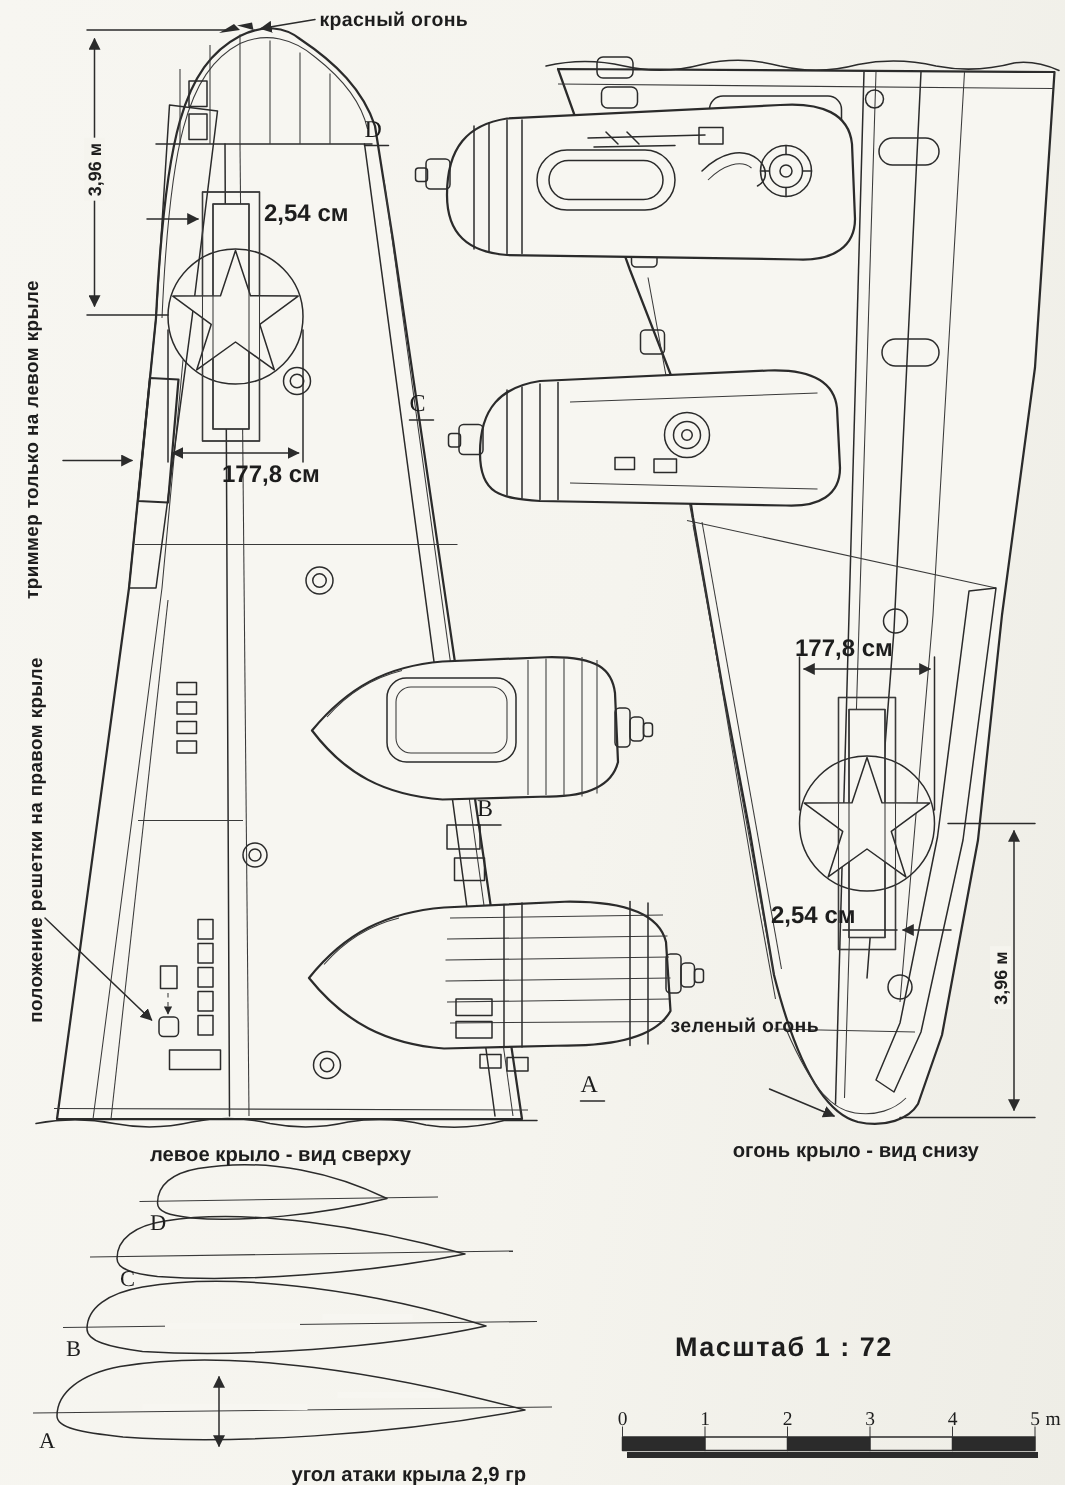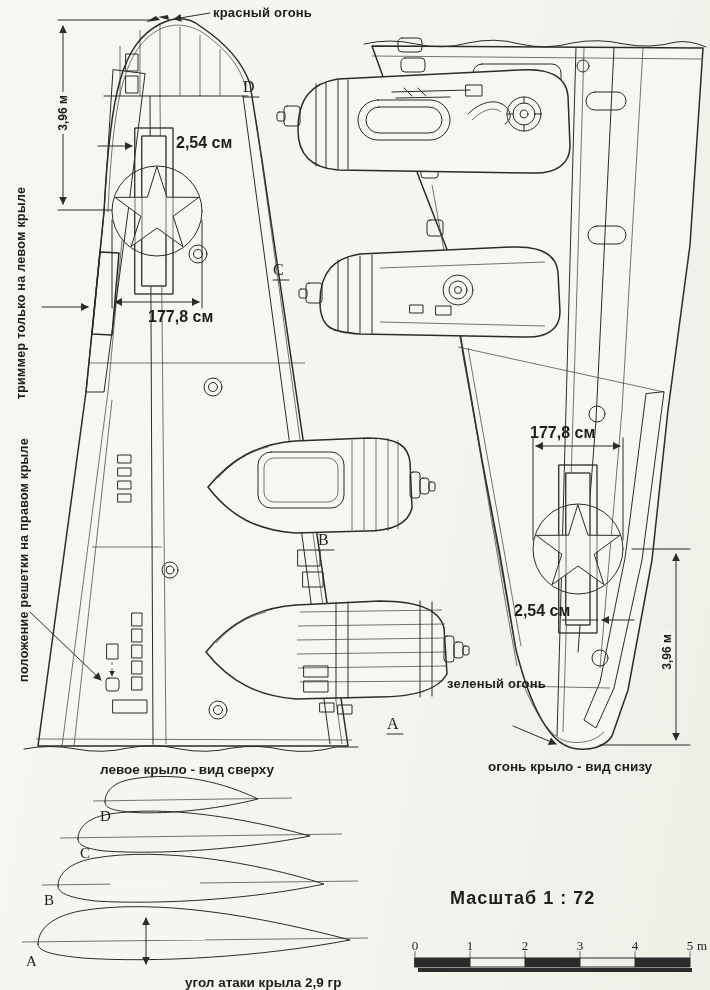--- a/index.html
+++ b/index.html
@@ -6,21 +6,21 @@
   .page{position:relative;width:710px;height:990px;margin:0 auto;overflow:hidden;
         background:linear-gradient(100deg,#f7f6f1 0%,#f5f4ee 55%,#eeede6 100%);
         font-family:"Liberation Sans",sans-serif;color:#1d1d1d;}
   svg{position:absolute;left:0;top:0;}
   .s{stroke:#2b2b2b;stroke-width:1;fill:none;stroke-linecap:round;stroke-linejoin:round;}
   .s2{stroke:#2b2b2b;stroke-width:1.5;fill:none;stroke-linecap:round;stroke-linejoin:round;}
   .thin{stroke:#3a3a3a;stroke-width:.7;fill:none;}
   .paper{fill:#f7f6f1;}
   .ink{fill:#2b2b2b;stroke:none;}
   .lbl{position:absolute;font-weight:bold;font-size:13px;white-space:nowrap;letter-spacing:.2px;}
-  .cap{position:absolute;font-weight:bold;font-size:13.5px;white-space:nowrap;text-align:left;}
+  .cap{position:absolute;font-weight:bold;font-size:13.5px;white-space:nowrap;text-align:center;}
   .dim{position:absolute;font-weight:bold;font-size:16px;white-space:nowrap;}
   .big{position:absolute;font-weight:bold;font-size:18px;white-space:nowrap;letter-spacing:1px;}
   .serif{position:absolute;font-family:"Liberation Serif",serif;font-size:16px;font-weight:normal;white-space:nowrap;}
   .tick{position:absolute;font-family:"Liberation Serif",serif;font-size:13px;width:16px;text-align:center;white-space:nowrap;}
   .vwrap{position:absolute;width:0;height:0;}
   .vwrap>span{position:absolute;left:0;top:0;display:inline-block;white-space:nowrap;
               transform:translate(-50%,-50%) rotate(-90deg);}
   .vnote{font-weight:bold;font-size:12.5px;letter-spacing:.3px;}
   .vdim{font-weight:bold;font-size:12px;background:#f5f4ee;padding:0 3px;}
 </style>

